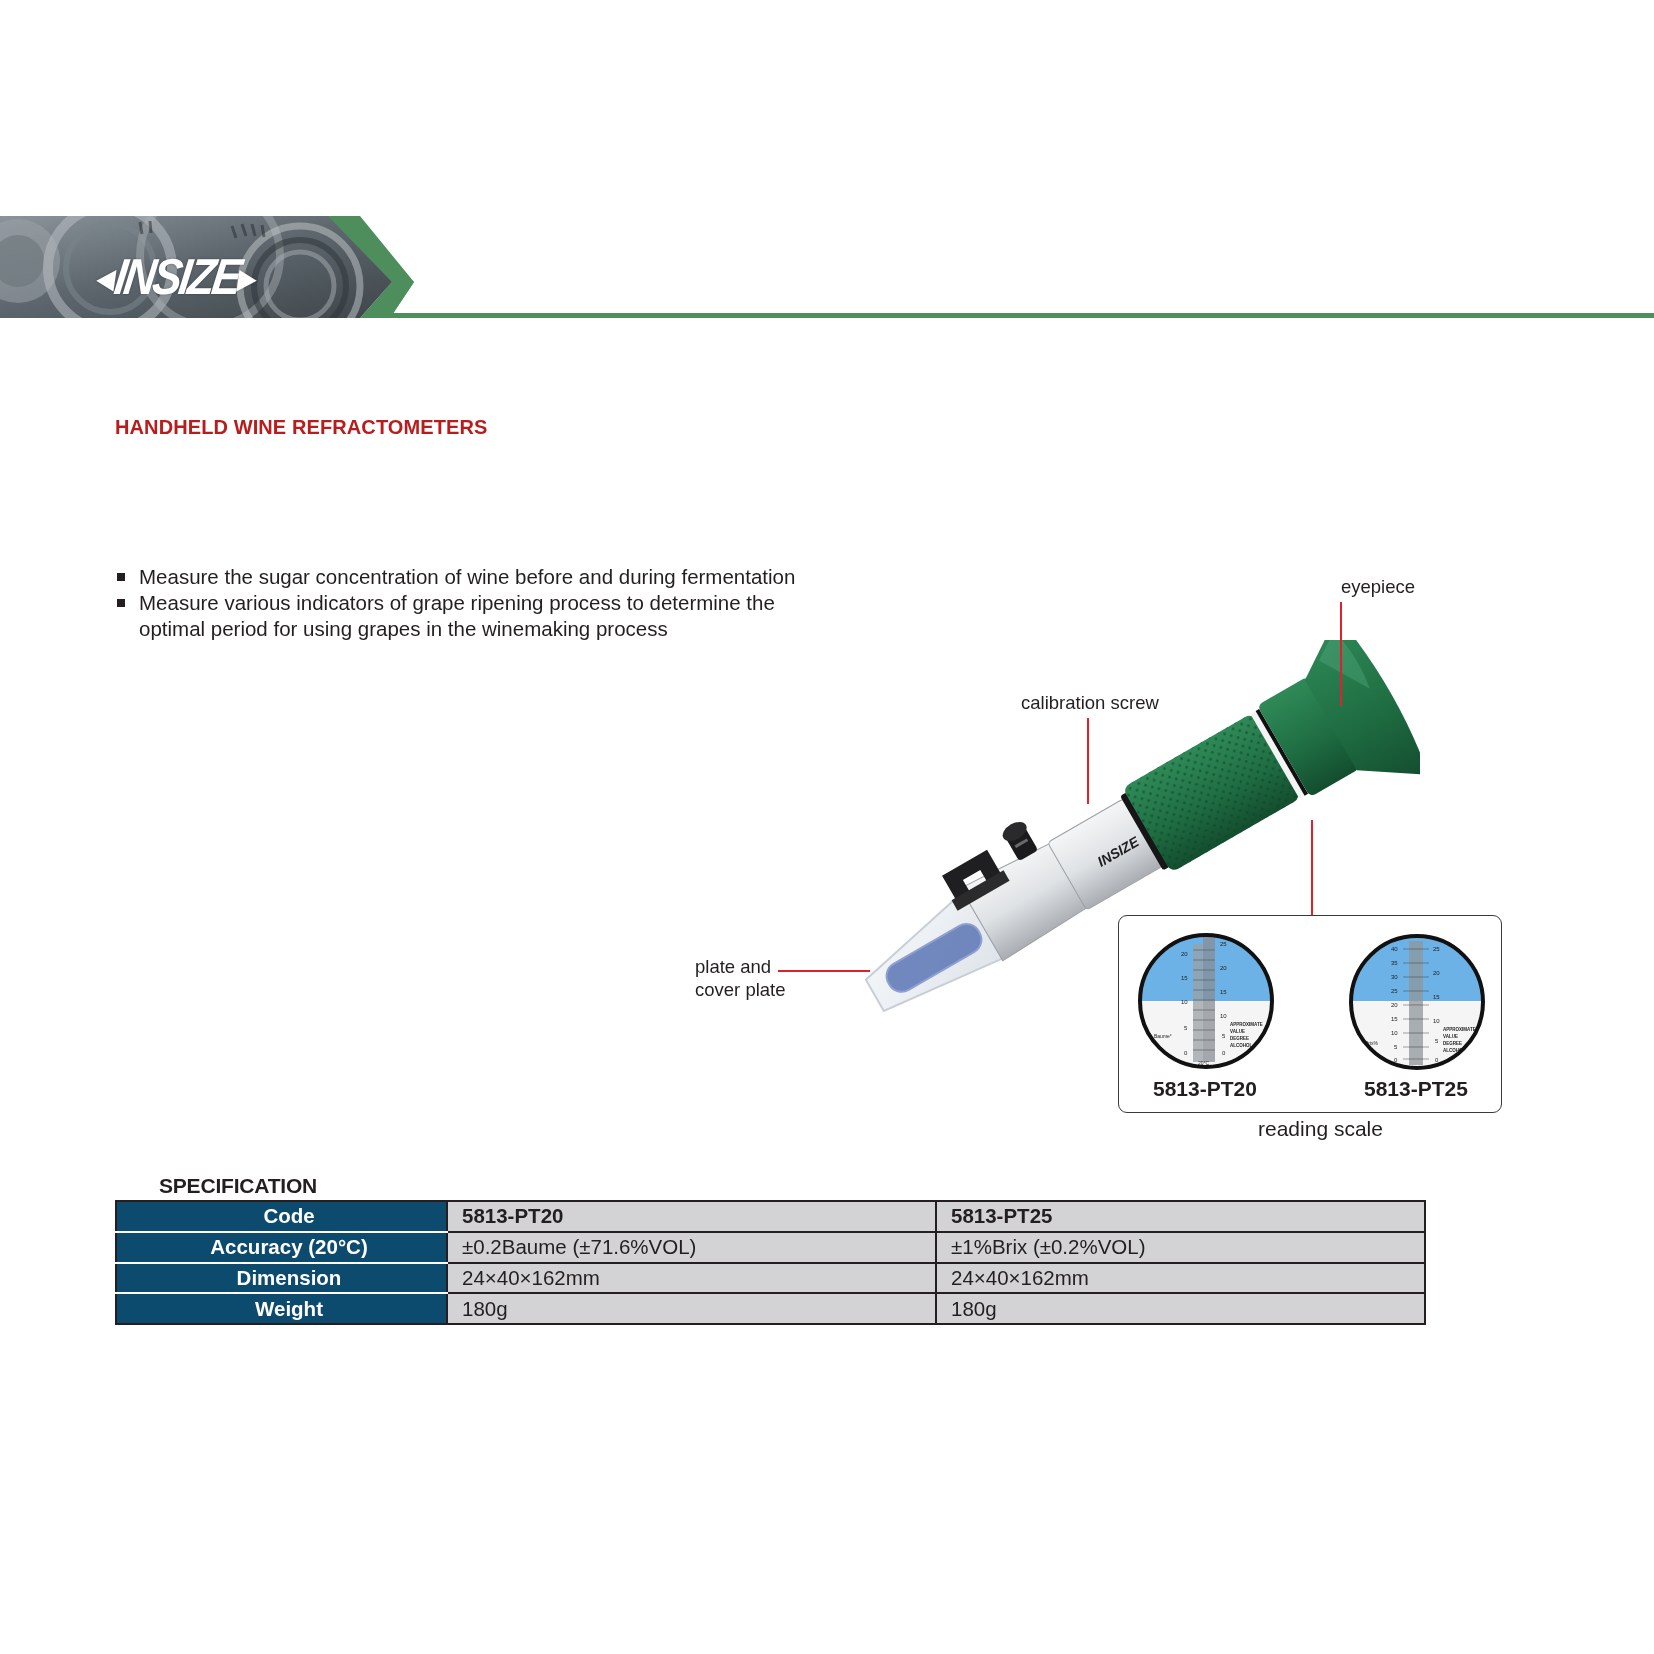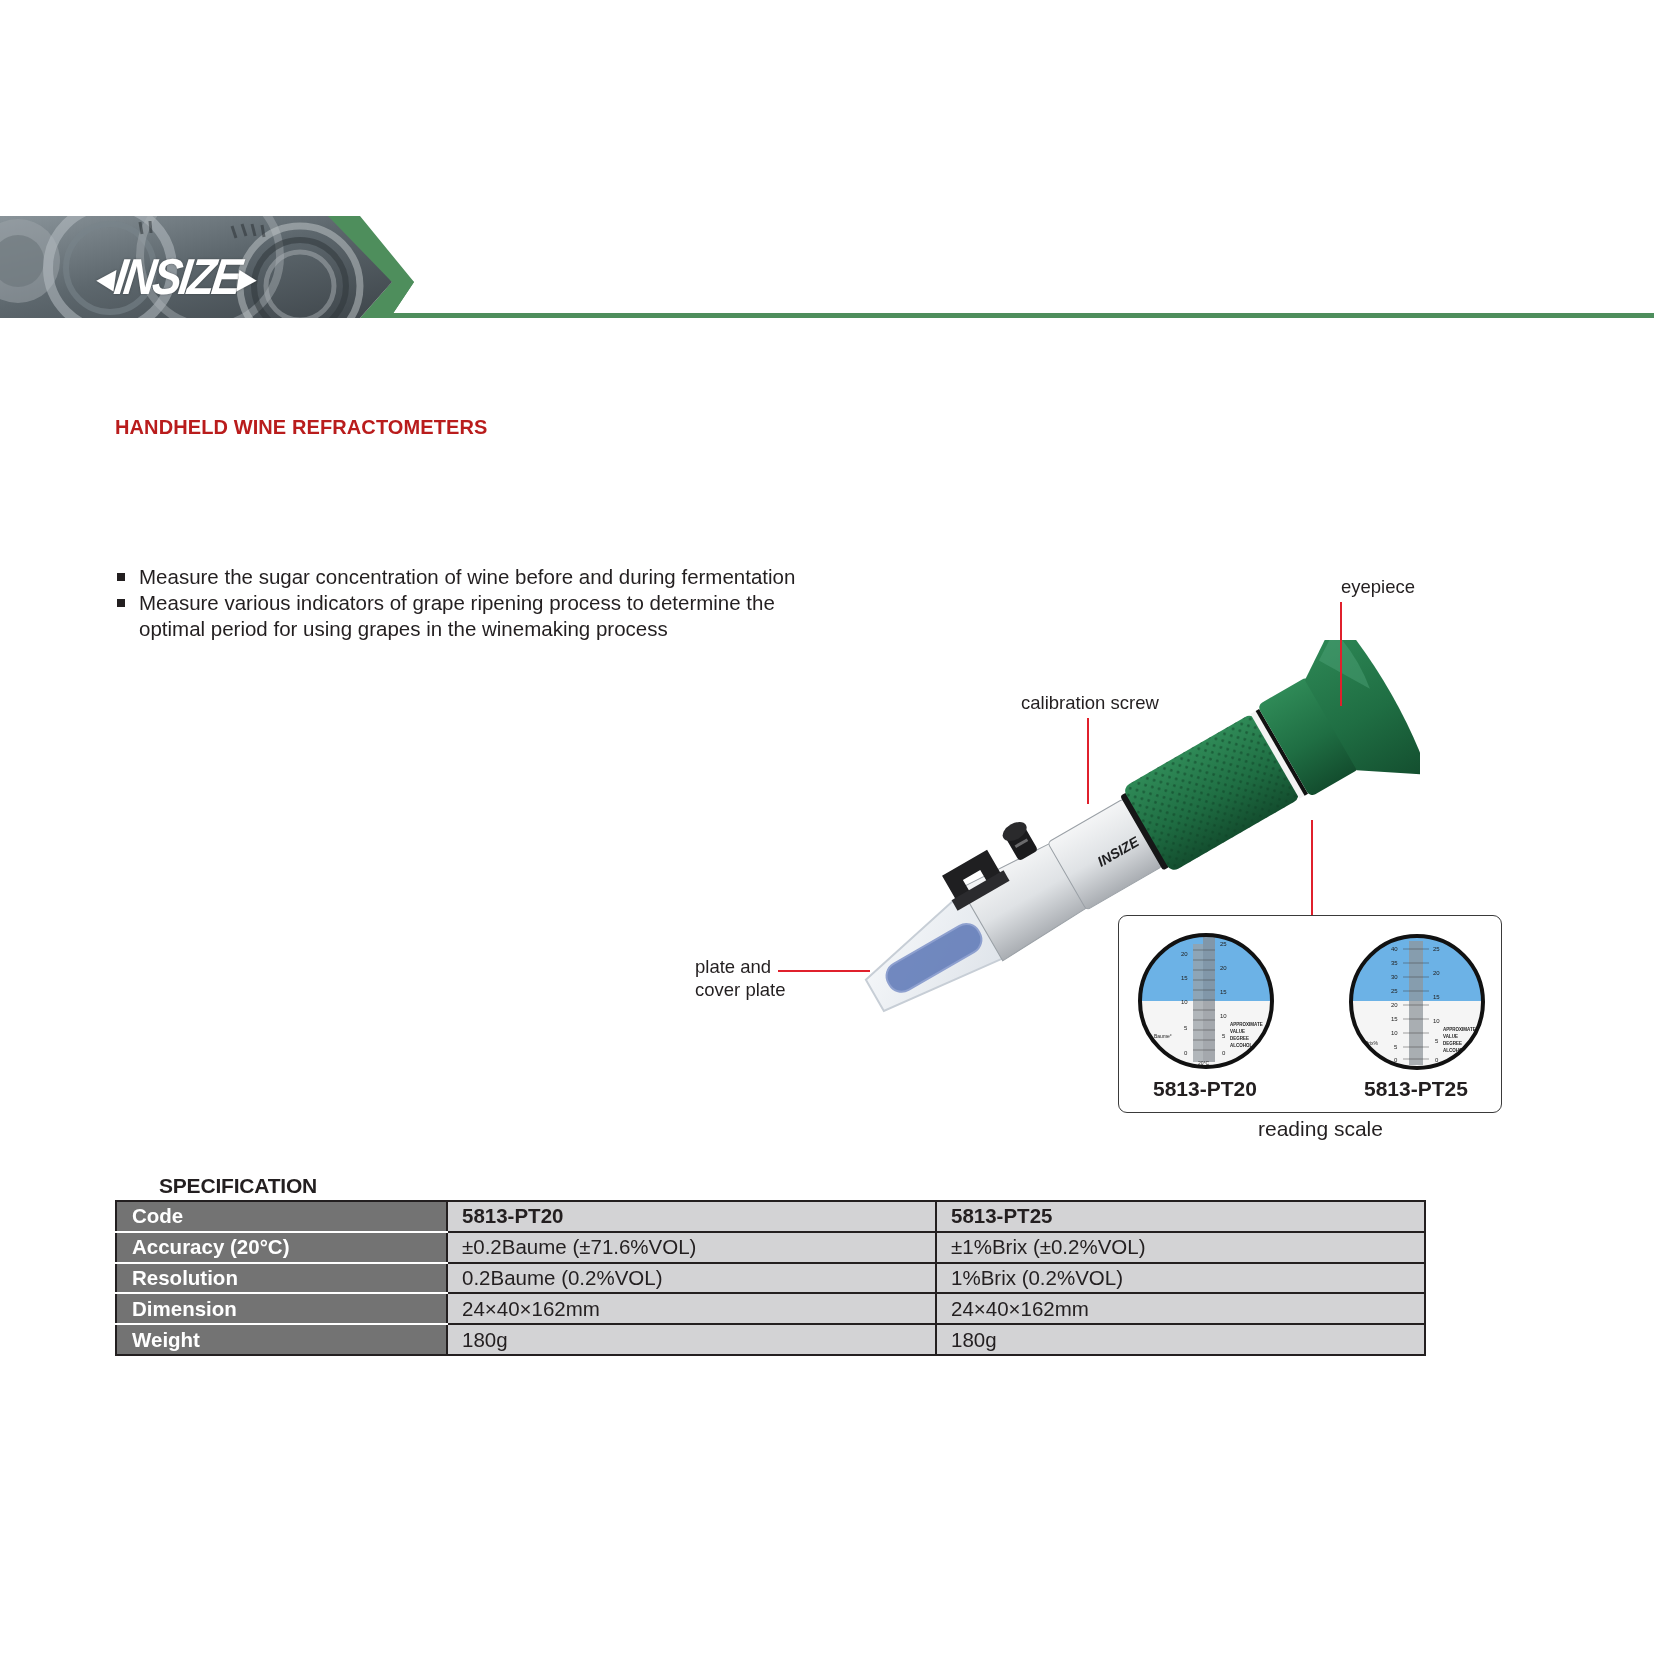--- a/index.html
+++ b/index.html
@@ -35,21 +35,21 @@
 
     
     .scalebox { left: 1118px; top: 915px; width: 384px; height: 198px; border: 1.5px solid #3a3a3a; border-radius: 9px; background: #fff; }
     .scale-code { font-size: 21px; font-weight: bold; color: #231f20; white-space: nowrap; }
     .scale-caption { font-size: 21px; color: #231f20; white-space: nowrap; }
 
     
     .spec-title { left: 115px; top: 1174px; font-size: 21px; font-weight: bold; color: #231f20; letter-spacing: -0.2px; margin-left: 44px; }
     table.spec { position: absolute; left: 115px; top: 1200px; width: 1311px; border-collapse: collapse; border: 2px solid #231f20; }
     table.spec td { height: 30.8px; font-size: 20.5px; line-height: 22px; padding: 0 0 0 14px; vertical-align: middle; white-space: nowrap; }
-    table.spec td.label { width: 331px; background: #737373; color: #ffffff; font-weight: bold; padding-left: 15px; border-bottom: 2px solid #ffffff; }
+    table.spec td.label { width: 331px; background: #0c4a6e; color: #ffffff; font-weight: bold; padding-left: 15px; border-bottom: 2px solid #ffffff; text-align: center; }
     table.spec tr:last-child td.label { border-bottom: none; }
     table.spec td.val { background: #d3d3d5; color: #231f20; border-left: 2px solid #231f20; border-bottom: 2px solid #231f20; }
     table.spec td.val.c1 { width: 489px; }
     table.spec tr:last-child td.val { border-bottom: none; }
     table.spec tr.code-row td.val { font-weight: bold; }
   </style>
 </head>
 <body>
 
 <div class="abs banner">
@@ -290,25 +290,20 @@
       <td class="label">Code</td>
       <td class="val c1">5813-PT20</td>
       <td class="val">5813-PT25</td>
     </tr>
     <tr>
       <td class="label">Accuracy (20°C)</td>
       <td class="val c1">±0.2Baume (±71.6%VOL)</td>
       <td class="val">±1%Brix (±0.2%VOL)</td>
     </tr>
     <tr>
-      <td class="label">Resolution</td>
-      <td class="val c1">0.2Baume (0.2%VOL)</td>
-      <td class="val">1%Brix (0.2%VOL)</td>
-    </tr>
-    <tr>
       <td class="label">Dimension</td>
       <td class="val c1">24×40×162mm</td>
       <td class="val">24×40×162mm</td>
     </tr>
     <tr>
       <td class="label">Weight</td>
       <td class="val c1">180g</td>
       <td class="val">180g</td>
     </tr>
   </tbody>

